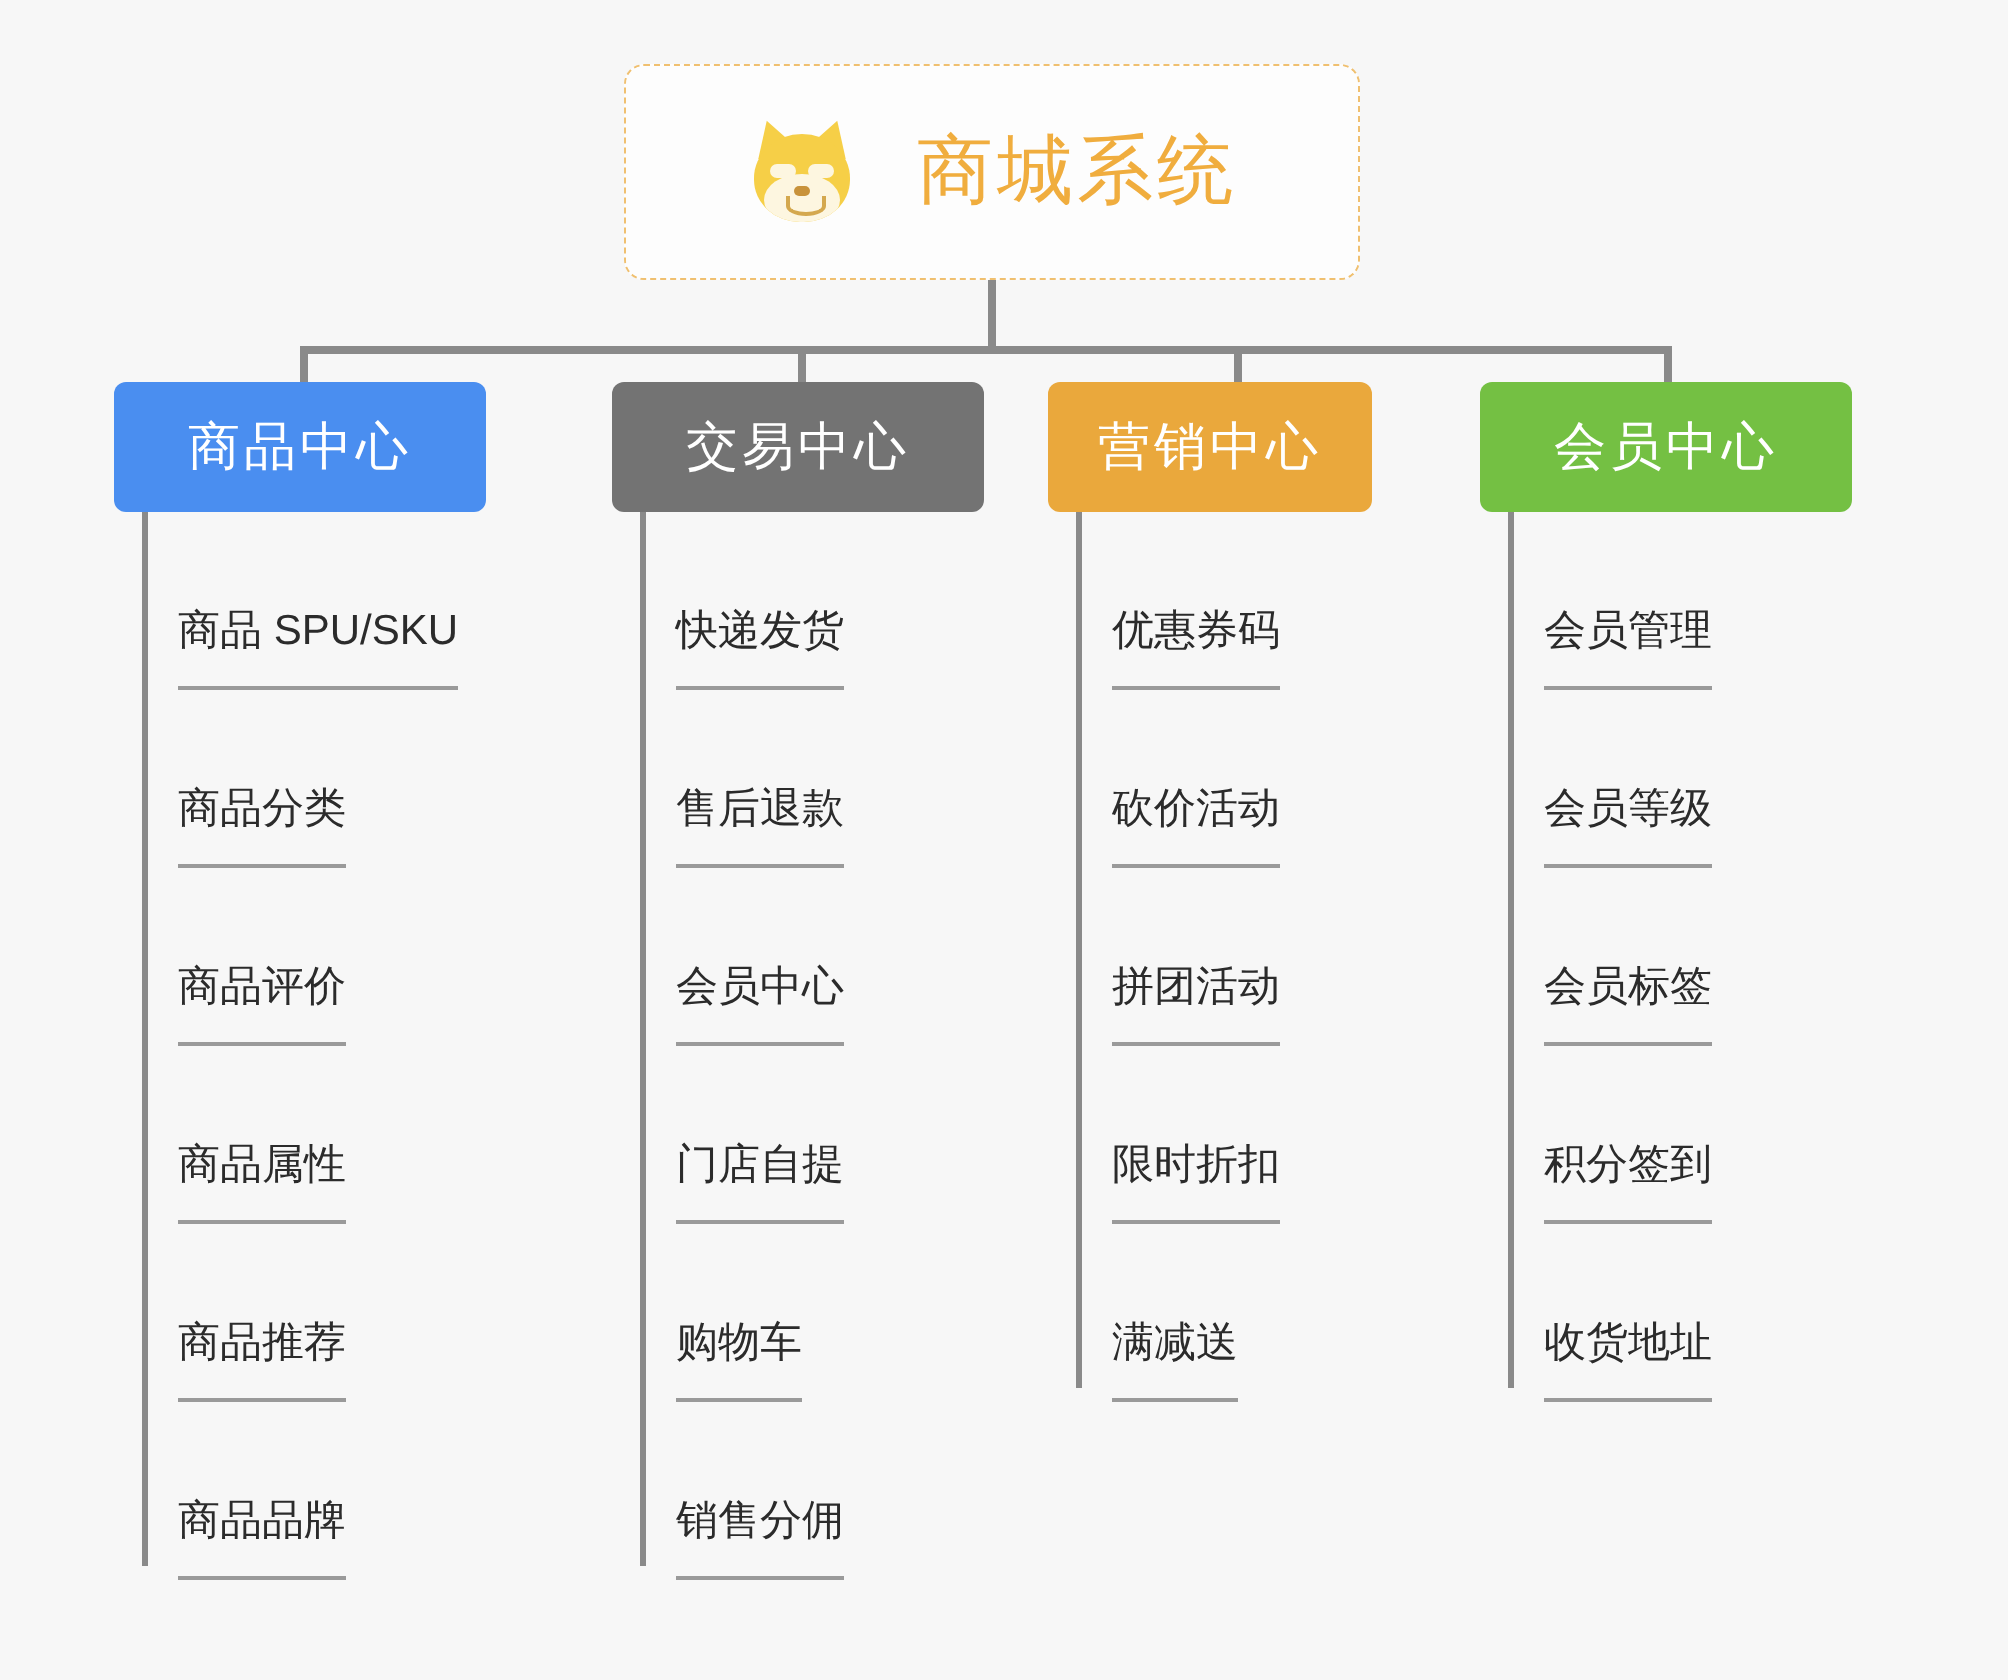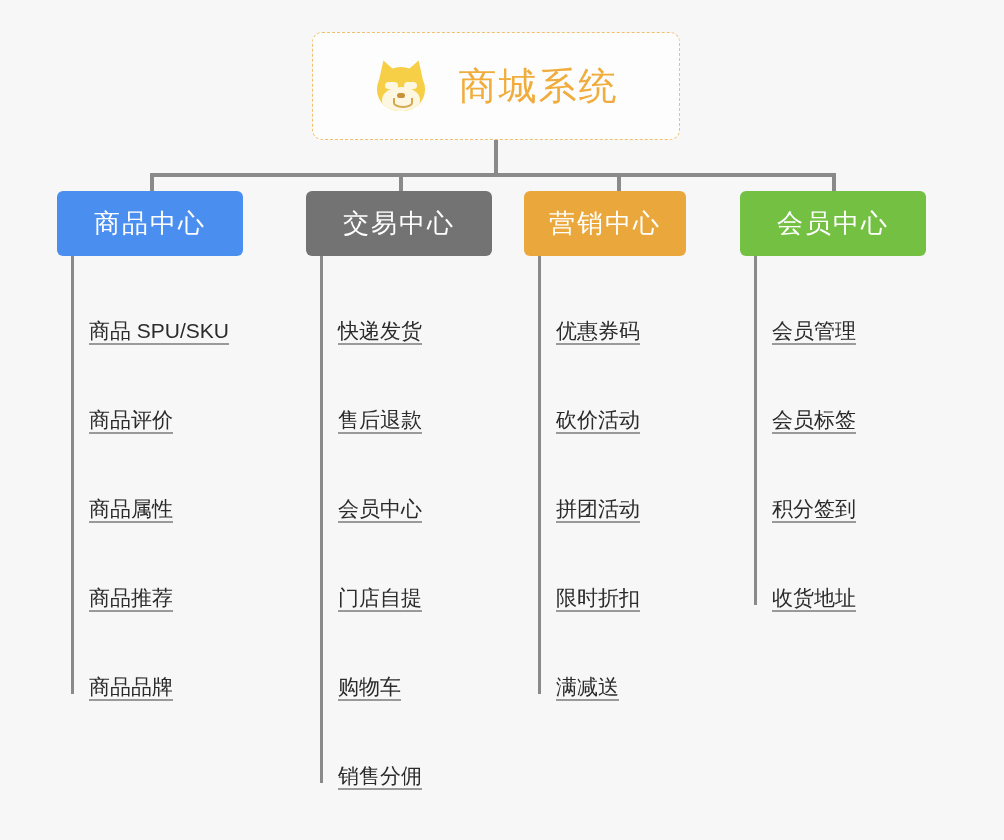--- a/index.html
+++ b/index.html
@@ -147,21 +147,21 @@
     height: 89px;
     display: flex;
     align-items: flex-end;
     padding-left: 32px;
     box-sizing: border-box;
   }
   .leaf-label {
     font-size: 21px;
     color: #2b2b2b;
     line-height: 1.1;
-    padding-bottom: 1px;
+    padding-bottom: 16px;
     border-bottom: 2px solid #9a9a9a;
     white-space: nowrap;
   }
 
   
   #column-1 { left: 57px;  width: 250px; }
   #column-2 { left: 306px; width: 190px; }
   #column-3 { left: 524px; width: 190px; }
   #column-4 { left: 740px; width: 190px; }
 
@@ -201,20 +201,23 @@
 <div class="conn conn-drop" id="conn-drop-4"></div>
 
 <div class="column" id="column-1">
   <div class="col-header">商品中心</div>
   <div class="leaf-list">
     <div class="leaf-spine"></div>
     <div class="leaf-item">
         <span class="leaf-label">商品 SPU/SKU</span>
       </div>
     <div class="leaf-item">
+        <span class="leaf-label">商品分类</span>
+      </div>
+    <div class="leaf-item">
         <span class="leaf-label">商品评价</span>
       </div>
     <div class="leaf-item">
         <span class="leaf-label">商品属性</span>
       </div>
     <div class="leaf-item">
         <span class="leaf-label">商品推荐</span>
       </div>
     <div class="leaf-item">
         <span class="leaf-label">商品品牌</span>
@@ -270,20 +273,23 @@
 </div>
 
 <div class="column" id="column-4">
   <div class="col-header">会员中心</div>
   <div class="leaf-list">
     <div class="leaf-spine"></div>
     <div class="leaf-item">
         <span class="leaf-label">会员管理</span>
       </div>
     <div class="leaf-item">
+        <span class="leaf-label">会员等级</span>
+      </div>
+    <div class="leaf-item">
         <span class="leaf-label">会员标签</span>
       </div>
     <div class="leaf-item">
         <span class="leaf-label">积分签到</span>
       </div>
     <div class="leaf-item">
         <span class="leaf-label">收货地址</span>
       </div>
   </div>
 </div>

